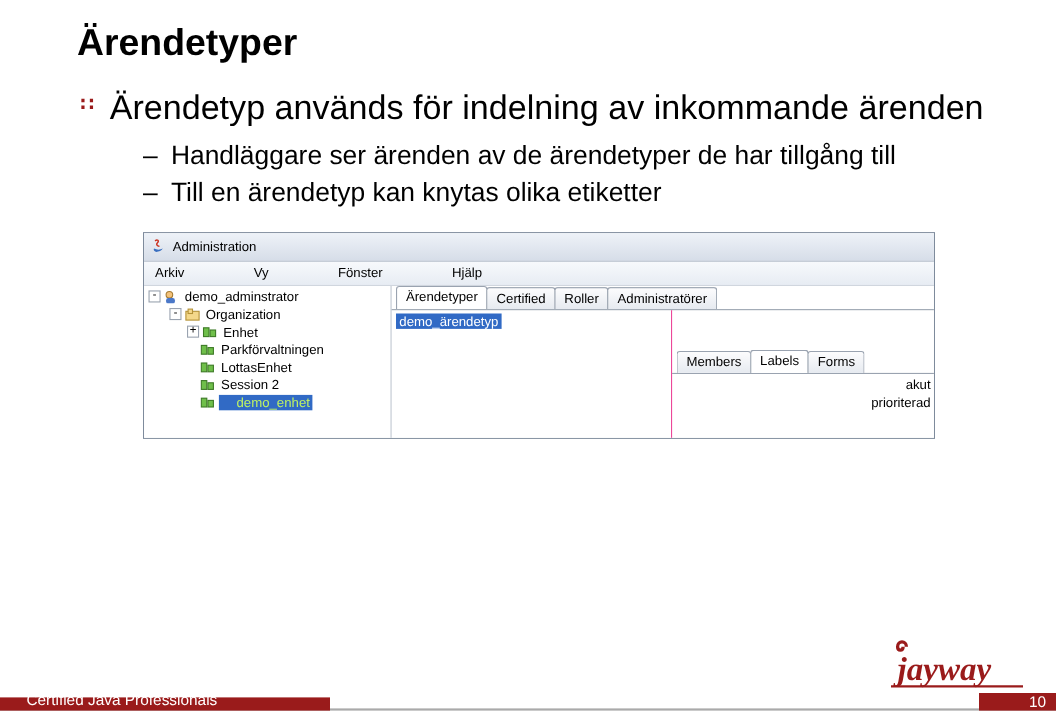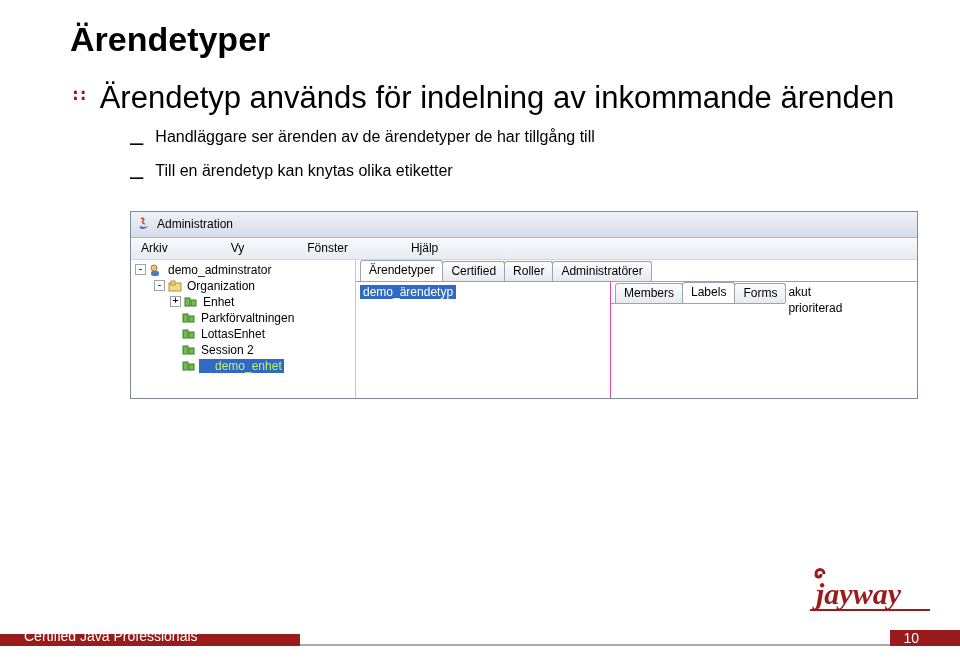--- a/index.html
+++ b/index.html
@@ -45,28 +45,28 @@
     display: flex;
     align-items: flex-start;
     gap: 12px;
     margin-bottom: 2px;
   }
   .sub-bullets .dash {
     font-size: 24px;
     line-height: 1.35;
   }
   .sub-bullets .txt {
-    font-size: 16px;
+    font-size: 24px;
     line-height: 1.35;
   }
 
   
   .app-window {
     margin: 18px 0 0 60px;
-    width: 788px;
+    width: 720px;
     border: 1px solid #7e8b9c;
     font-family: Tahoma, Arial, sans-serif;
     font-size: 12px;
     background: #fff;
   }
   .title-bar {
     height: 26px;
     background: linear-gradient(to bottom, #eef2f8, #d6dde8);
     display: flex;
     align-items: center;
@@ -153,56 +153,56 @@
     width: 255px;
     border-right:1px solid #ec4899;
     padding-top:2px;
   }
   .list-pane .li {
     height:16px; display:flex; align-items:center;
     padding-left:4px;
   }
   .list-pane .li .txt { padding:0 3px; }
   .list-pane .li.sel .txt { background:#316ac5; color:#fff; }
-  .detail-pane { flex:1; display:flex; flex-direction:row; }
+  .detail-pane { flex:1; display:flex; flex-direction:column;margin-top:36px; }
   .label-list { padding:3px 3px; }
-  .label-list .lbl { height:16px; }
+  .label-list .lbl { height:16px;text-align:right; }
 
   
   .footer {
     position:absolute;
     left:0; right:0; bottom:0;
     height: 38px;
   }
   .red-bar {
     position:absolute; left:0; bottom:12px;
     height:12px; width:300px;
     background:#9a1b1b;
   }
   .footer-text {
     position:absolute; left:24px; bottom:14px;
     color:#fff; font-size:14px;
   }
   .page-num {
-    position:absolute; right:41px; bottom:12px;
+    position:absolute; right:9px; bottom:12px;
     color:#fff; font-size:14px; z-index:2;margin-left:36px;
   }
   .page-num-bg {
     position:absolute; right:0; bottom:12px;
     width:70px; height:16px;
     background:#9a1b1b;
   }
   .grey-line {
     position:absolute; left:0; right:0; bottom:12px;
     height:2px; background:#aaa;
   }
 
   .logo {
     position:absolute;
-    right:30px; bottom:40px;
+    right:30px; bottom:25px;
     width:120px;
     margin-left:29px;
   }
 </style>
 </head>
 <body>
 
 <div class="slide">
   <h1>Ärendetyper</h1>
 

